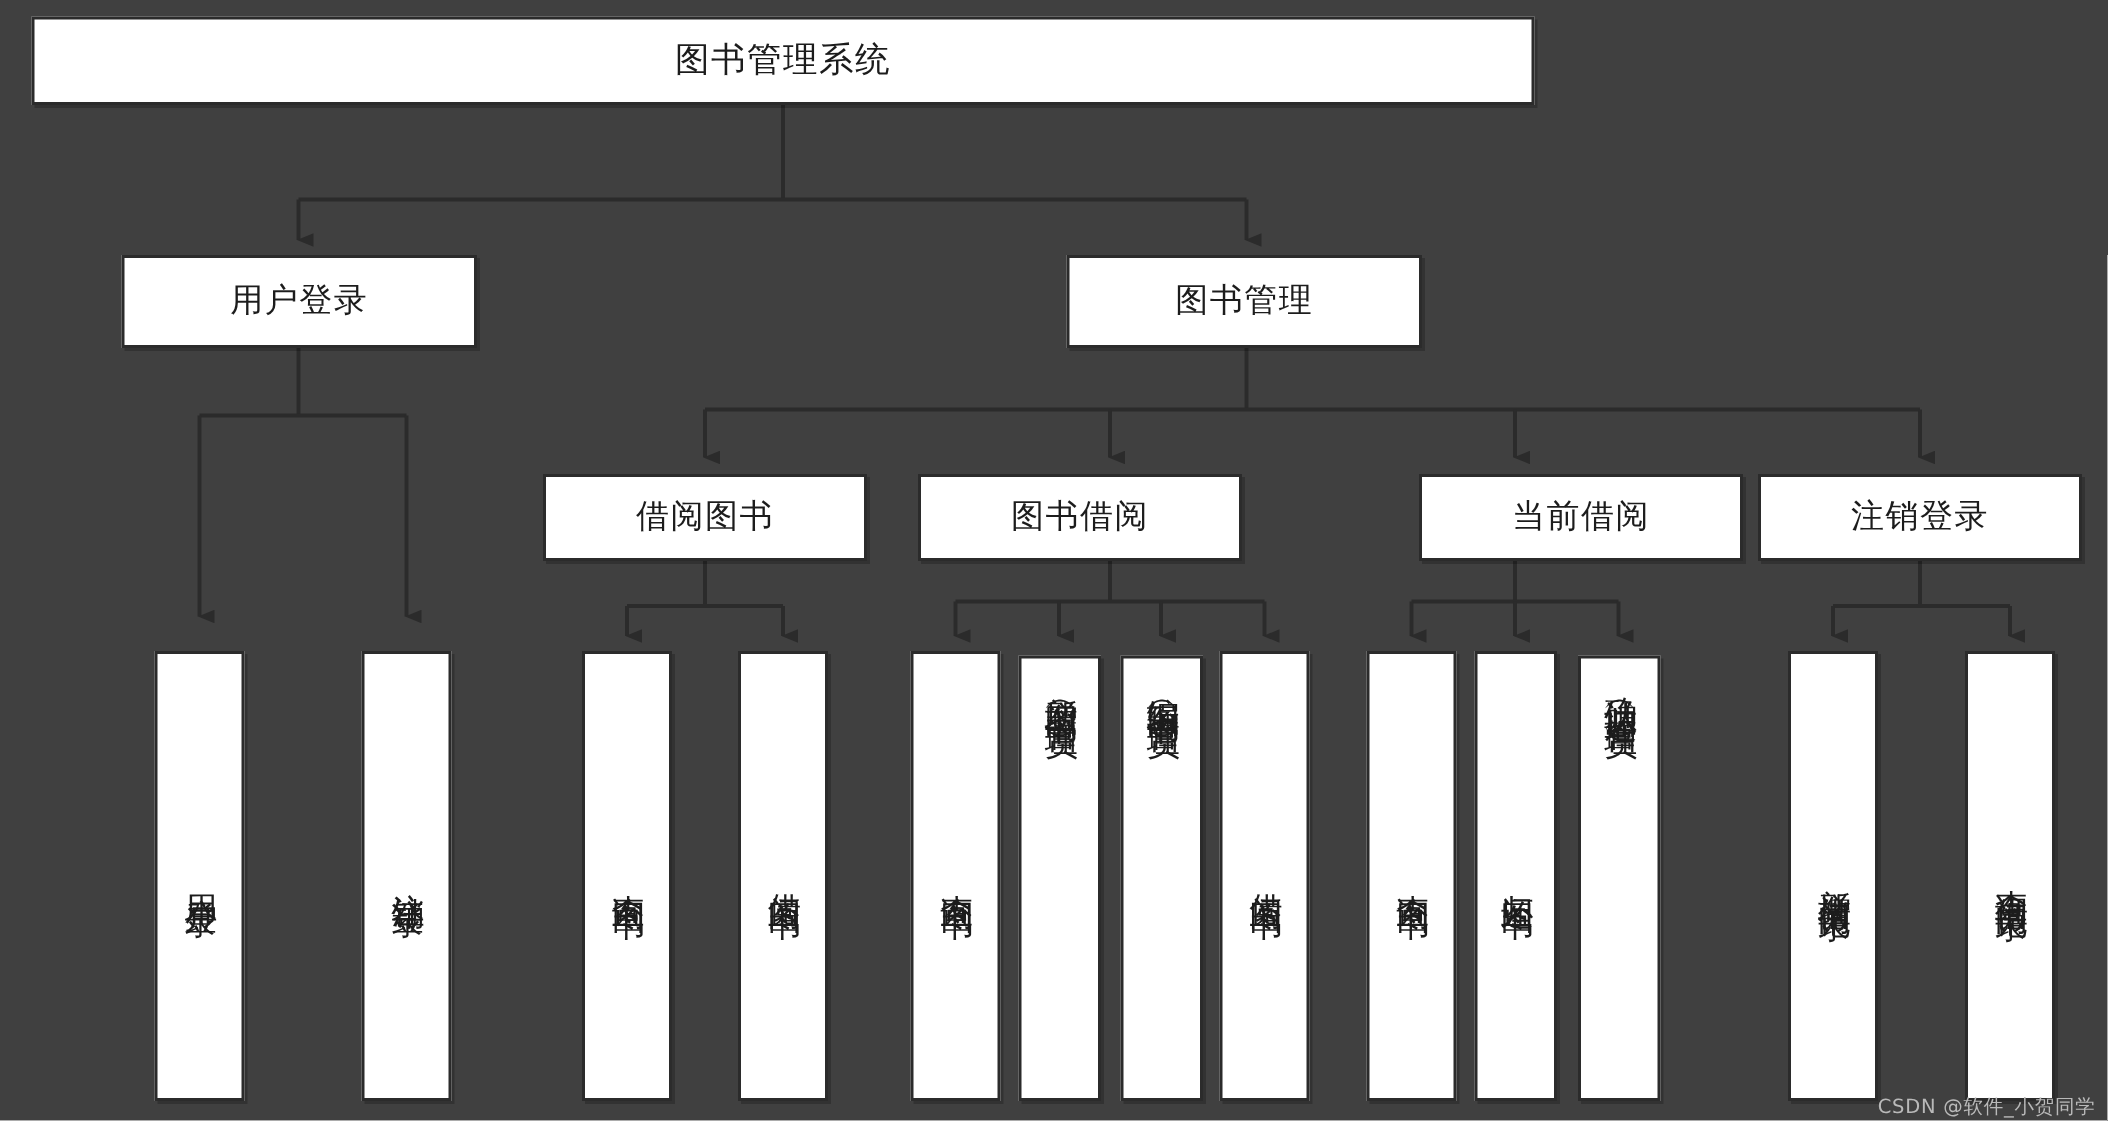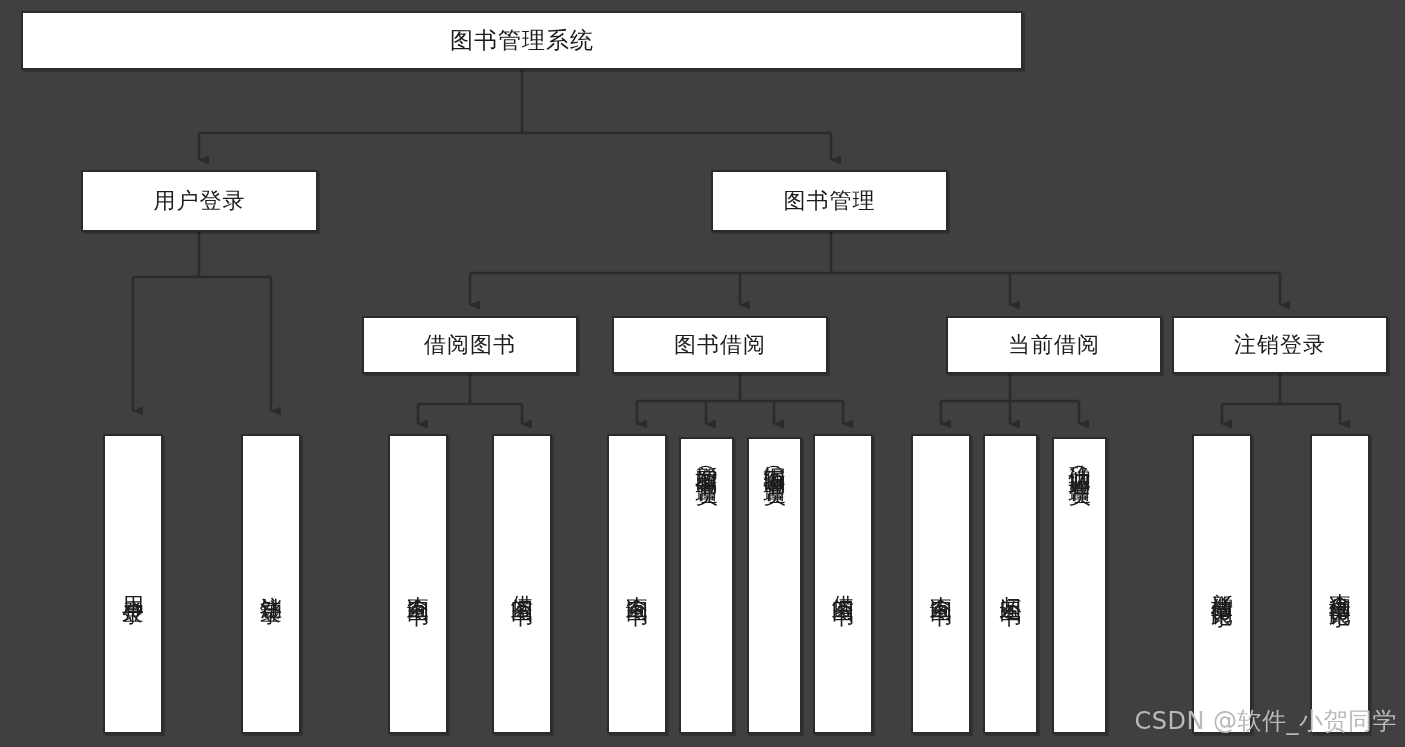--- a/index.html
+++ b/index.html
@@ -59,22 +59,22 @@
     font-size: 22px;
     letter-spacing: 3px;
     line-height: 1.0;
     white-space: nowrap;
   }
   .node.root .label { font-size: 23px; }
 
   #watermark {
     position: absolute;
     right: 8px;
-    bottom: 10px;
-    font-size: 24px;
+    bottom: 0;
+    font-size: 13px;
     color: #b9b9b9;
     letter-spacing: 0.5px;
     z-index: 5;
     white-space: nowrap;
     font-family: "DejaVu Sans", "Liberation Sans", sans-serif;
   }
 </style>
 </head>
 <body>
 

